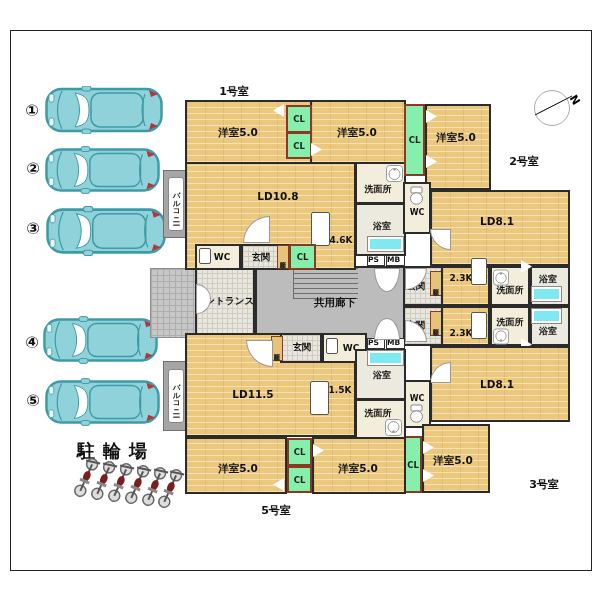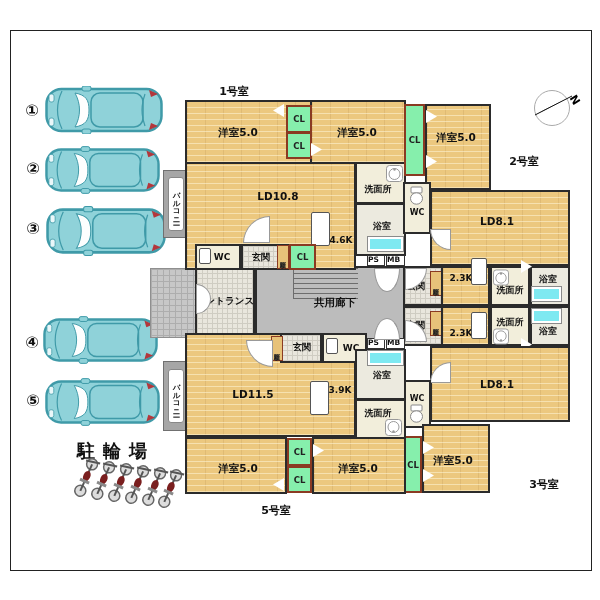--- a/index.html
+++ b/index.html
@@ -292,21 +292,21 @@
   <div class="abs closet" style="left:404px;top:436px;width:18px;height:57px;">CL</div>
   <div class="abs room" style="left:422px;top:424px;width:68px;height:69px;"></div>
   <span class="lbl s10" style="left:453px;top:461px;">洋室5.0</span>
   <div class="tri" style="left:423px;top:441px;"></div>
   <div class="tri" style="left:423px;top:469px;"></div>
 
   <span class="lbl unitname" style="left:276px;top:510px;">5号室</span>
   <div class="abs room" style="left:185px;top:333px;width:171px;height:104px;"></div>
   <span class="lbl s10" style="left:253px;top:394px;">LD11.5</span>
   <div class="abs counter" style="left:310px;top:381px;width:19px;height:34px;"></div>
-  <span class="lbl s9" style="left:340px;top:390px;">3.9K</span>
+  <span class="lbl s9" style="left:340px;top:390px;">1.5K</span>
   <div class="abs tile" style="left:280px;top:333px;width:42px;height:30px;"></div>
   <span class="lbl s9" style="left:302px;top:347px;">玄関</span>
   <div class="abs getabako" style="left:271px;top:336px;width:12px;height:25px;">下駄箱</div>
   <div class="abs wetroom" style="left:322px;top:333px;width:45px;height:30px;"></div>
   <div class="abs counter" style="left:326px;top:338px;width:12px;height:16px;"></div>
   <span class="lbl s9" style="left:351px;top:348px;">WC</span>
   <div class="abs smallbox" style="left:367px;top:338px;width:18px;height:11px;">PS</div>
   <div class="abs smallbox" style="left:386px;top:338px;width:19px;height:11px;">MB</div>
   <div class="abs wetroomb" style="left:355px;top:349px;width:51px;height:51px;"></div>
   <div class="abs tub" style="left:368px;top:351px;width:35px;height:14px;"></div>

